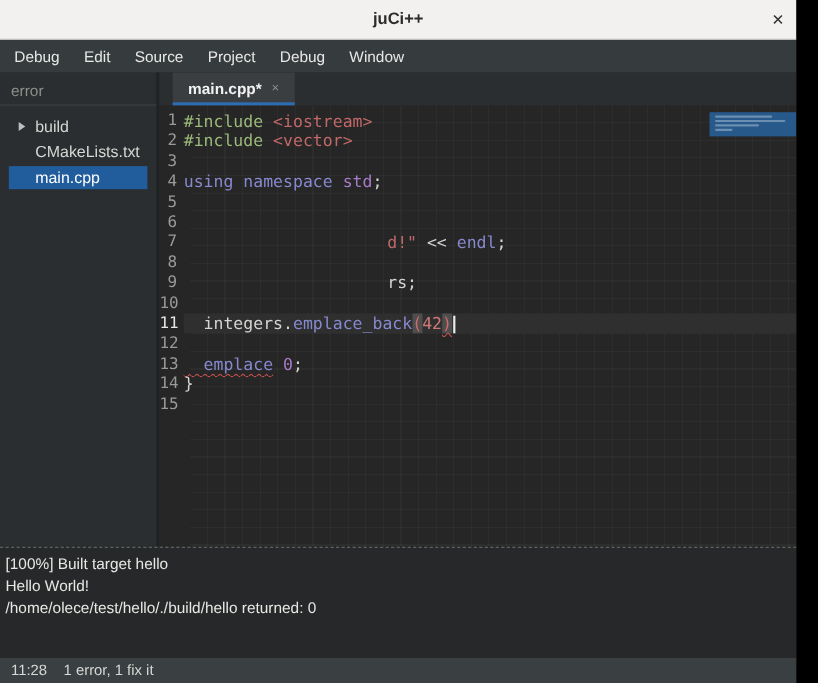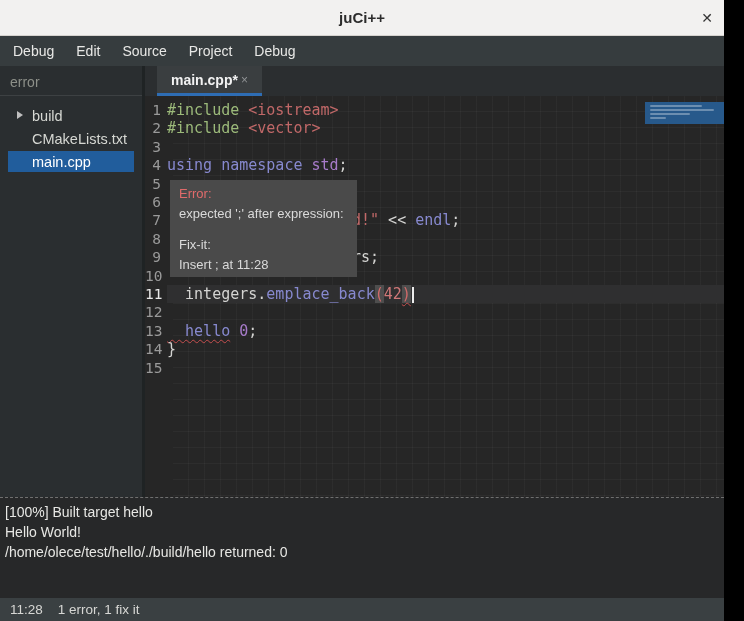--- a/index.html
+++ b/index.html
@@ -29,21 +29,21 @@
   .tree-item { height:21px; margin:2px 8px; display:flex; align-items:center; position:relative;
                font-size:14.5px; color:#d6d8d3; padding-left:24px; white-space:nowrap; }
   .tree-item.selected { background:#215d9c; color:#ffffff; }
   .expander { position:absolute; left:9px; top:6px; width:0; height:0;
               border-left:6px solid #bfbfbf; border-top:4.5px solid transparent; border-bottom:4.5px solid transparent; }
 
   
   .main { flex:1; display:flex; flex-direction:column; min-width:0; }
   .tabbar { height:30px; flex:none; background:#2b2e30; display:flex; padding-left:12px; }
   .tab { background:#3a3e40; border-bottom:3px solid #2e6db4; display:flex; align-items:center;
-         gap:3px; padding:0 14px; }
+         gap:9px; padding:0 14px; }
   .tab-label { color:#f2f2f2; font-weight:bold; font-size:14px; }
   .tab-close { color:#8f9294; font-size:12px; line-height:1; }
 
   
   .editor { flex:1; position:relative; background:#262626; overflow:hidden; }
   .editor::before { content:""; position:absolute; top:0; right:0; bottom:0; left:28px; z-index:0;
       background:
         repeating-linear-gradient(to right, transparent 0 15px, rgba(255,255,255,.03) 15px 16px),
         repeating-linear-gradient(to bottom, transparent 0 15px, rgba(255,255,255,.03) 15px 16px); }
   .lines { position:relative; z-index:1; padding-top:5px;
@@ -95,20 +95,21 @@
     <span class="title">juCi++</span>
     <span class="win-close">✕</span>
   </div>
 
   <div class="menubar">
       <div class="menu-item">Debug</div>
       <div class="menu-item">Edit</div>
       <div class="menu-item">Source</div>
       <div class="menu-item">Project</div>
       <div class="menu-item">Debug</div>
+      <div class="menu-item">Window</div>
     </div>
 
   <div class="body">
 
     <div class="sidebar">
       <div class="side-header">error</div>
       <div class="tree">
           <div class="tree-item">
             <span class="expander"></span>
             <span>build</span>
@@ -138,32 +139,25 @@
             <div class="line"><span class="ln">3</span><span class="code"></span></div>
             <div class="line"><span class="ln">4</span><span class="code"><span class="tk-kw">using</span><span class="tk-pl"> </span><span class="tk-kw">namespace</span><span class="tk-pl"> </span><span class="tk-type">std</span><span class="tk-pl">;</span></span></div>
             <div class="line"><span class="ln">5</span><span class="code"></span></div>
             <div class="line"><span class="ln">6</span><span class="code"></span></div>
             <div class="line"><span class="ln">7</span><span class="code" style="padding-left: 185px;"><span class="tk-str">d!"</span><span class="tk-pl"> &lt;&lt; </span><span class="tk-kw">endl</span><span class="tk-pl">;</span></span></div>
             <div class="line"><span class="ln">8</span><span class="code"></span></div>
             <div class="line"><span class="ln">9</span><span class="code" style="padding-left: 185px;"><span class="tk-pl">rs;</span></span></div>
             <div class="line"><span class="ln">10</span><span class="code"></span></div>
             <div class="line current"><span class="ln">11</span><span class="code"><span class="tk-pl">  integers.</span><span class="tk-kw">emplace_back</span><span class="tk-brk">(</span><span class="tk-errnum">42</span><span class="tk-brk squig">)</span><span class="cursor"></span></span></div>
             <div class="line"><span class="ln">12</span><span class="code"></span></div>
-            <div class="line"><span class="ln">13</span><span class="code"><span class="tk-kw squig">  hello</span><span class="tk-pl"> </span><span class="tk-type">0</span><span class="tk-pl">;</span></span></div>
+            <div class="line"><span class="ln">13</span><span class="code"><span class="tk-kw squig">  emplace</span><span class="tk-pl"> </span><span class="tk-type">0</span><span class="tk-pl">;</span></span></div>
             <div class="line"><span class="ln">14</span><span class="code"><span class="tk-pl">}</span></span></div>
             <div class="line"><span class="ln">15</span><span class="code"></span></div>
           </div>
 
-        <div class="tooltip">
-          <div class="tt-line tt-error">Error:</div>
-          <div class="tt-line">expected ';' after expression:</div>
-          <div class="tt-gap"></div>
-          <div class="tt-line">Fix-it:</div>
-          <div class="tt-line">Insert ; at 11:28</div>
-        </div>
 
         <div class="overview">
           <div class="ov-line" style="width:52px"></div>
           <div class="ov-line" style="width:64px"></div>
           <div class="ov-line" style="width:40px"></div>
           <div class="ov-line" style="width:16px"></div>
         </div>
       </div>
 
     </div>

